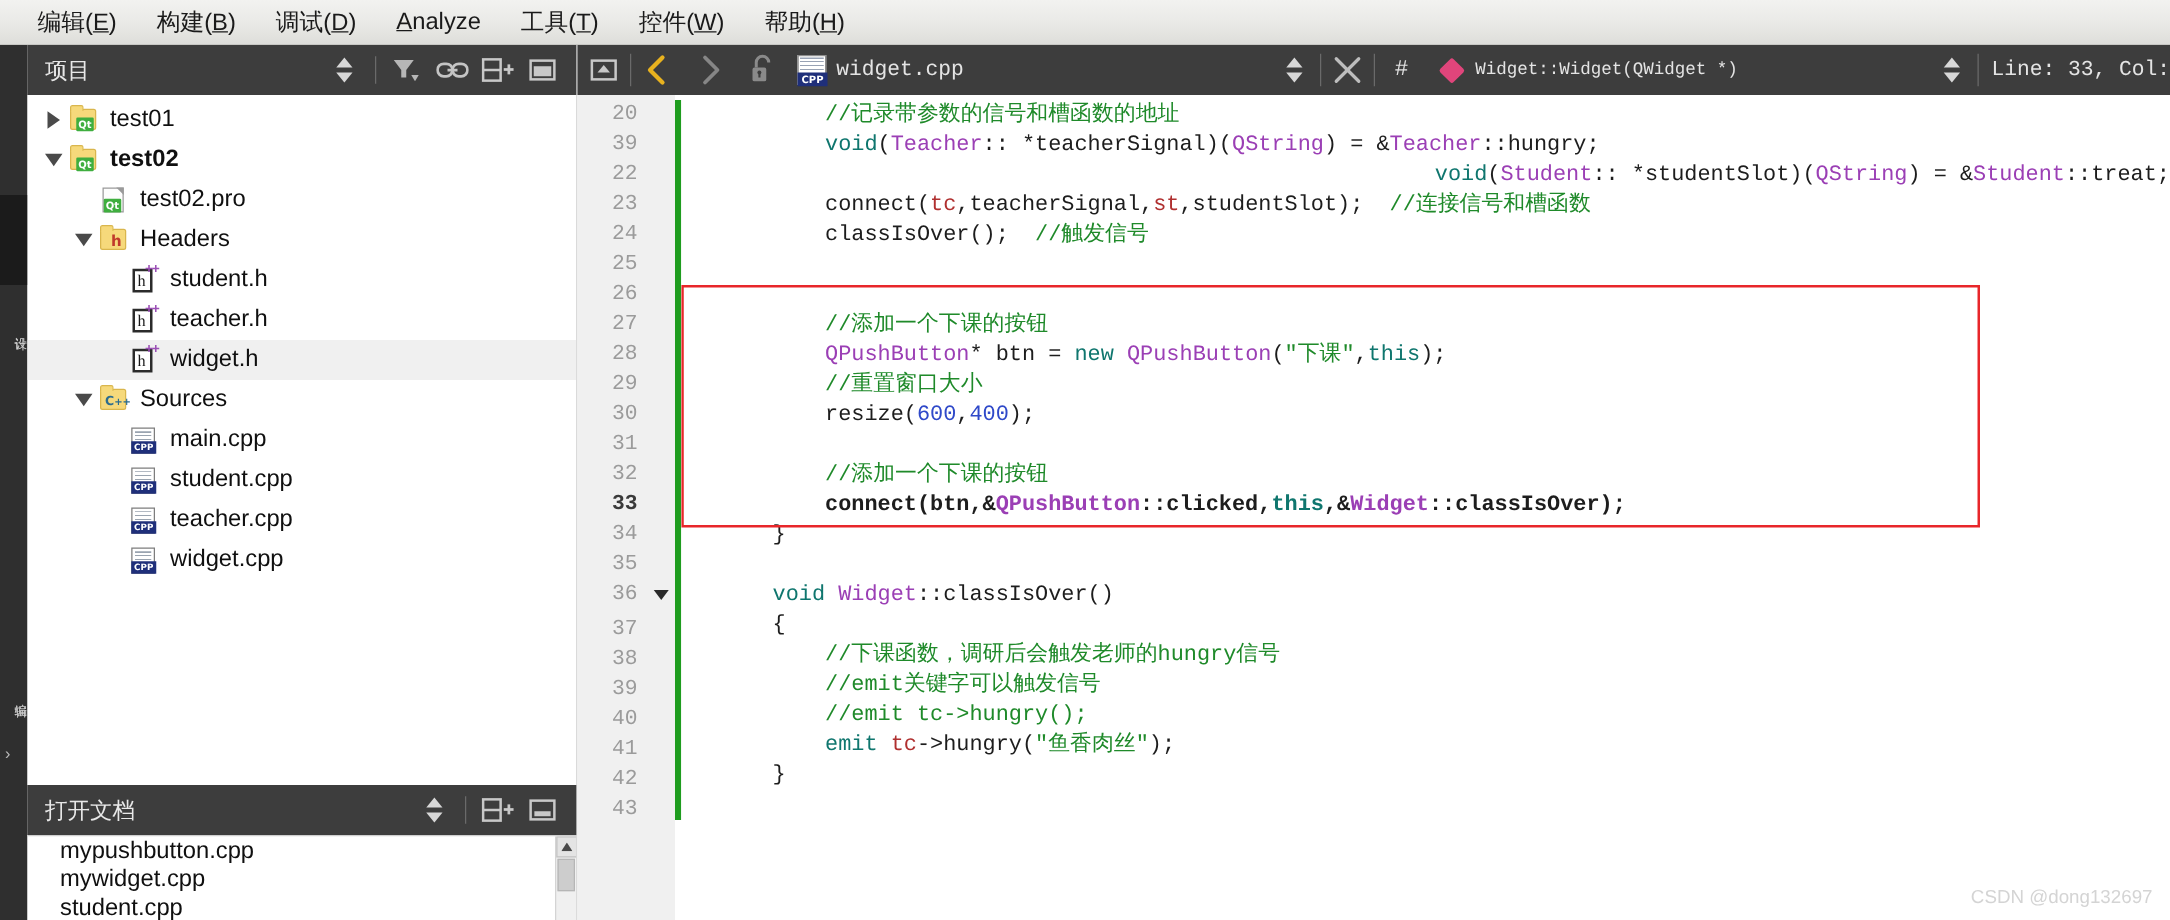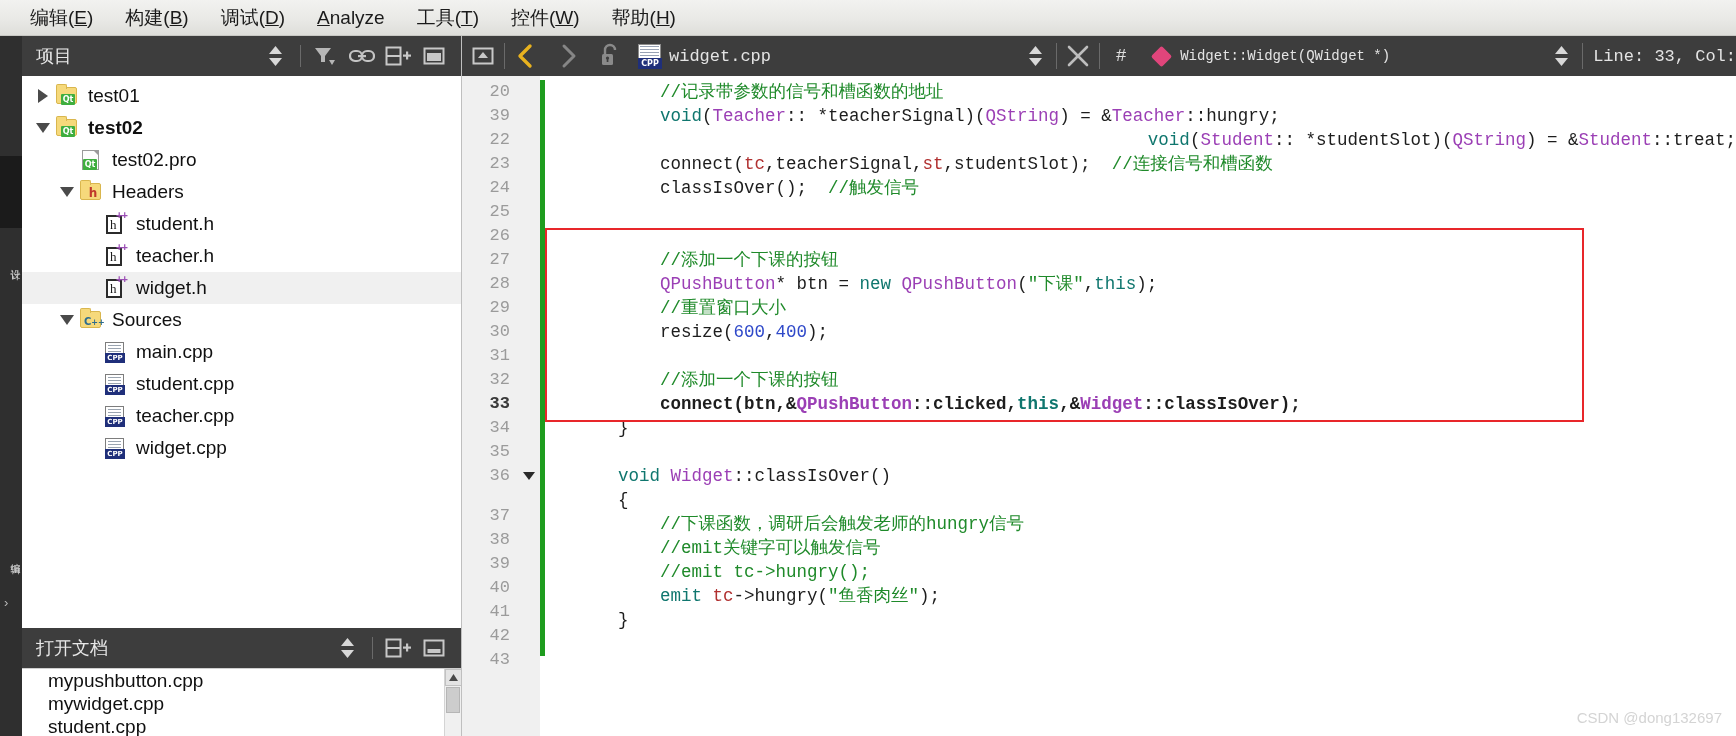--- a/index.html
+++ b/index.html
@@ -703,21 +703,21 @@
             <div class="gnum" style="margin-top: 0px;">27</div>
             <div class="gnum" style="margin-top: 0px;">28</div>
             <div class="gnum" style="margin-top: 0px;">29</div>
             <div class="gnum" style="margin-top: 0px;">30</div>
             <div class="gnum" style="margin-top: 0px;">31</div>
             <div class="gnum" style="margin-top: 0px;">32</div>
             <div class="gnum cur" style="margin-top: 0px;">33</div>
             <div class="gnum" style="margin-top: 0px;">34</div>
             <div class="gnum" style="margin-top: 0px;">35</div>
             <div class="gnum" style="margin-top: 0px;">36</div>
-            <div class="gnum" style="margin-top: 16px;">37</div>
+            <div class="gnum" style="margin-top: 4px;">37</div>
             <div class="gnum" style="margin-top: 0px;">38</div>
             <div class="gnum" style="margin-top: 0px;">39</div>
             <div class="gnum" style="margin-top: 0px;">40</div>
             <div class="gnum" style="margin-top: 0px;">41</div>
             <div class="gnum" style="margin-top: 0px;">42</div>
             <div class="gnum" style="margin-top: 0px;">43</div>
           </div>
         <div class="foldcol" id="foldcol">
             <div class="foldmark" style="top: 396px;"></div>
           </div>

